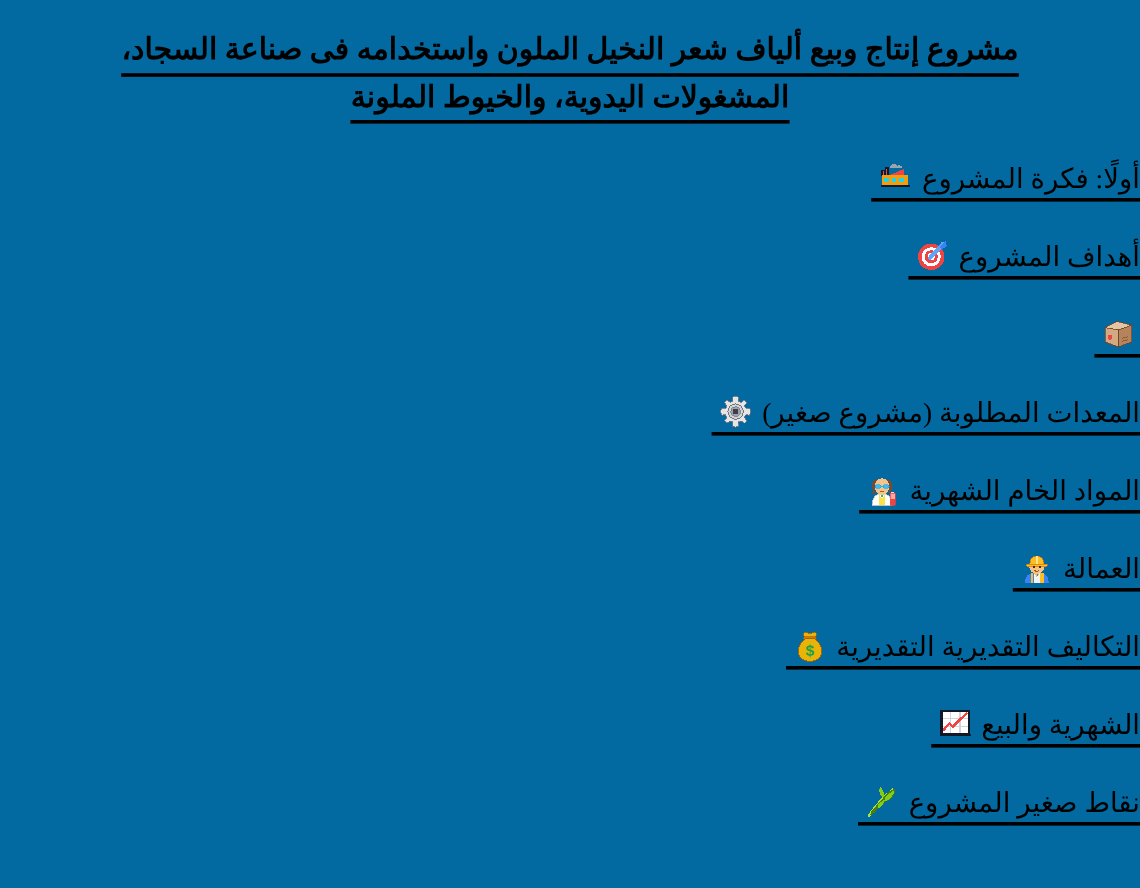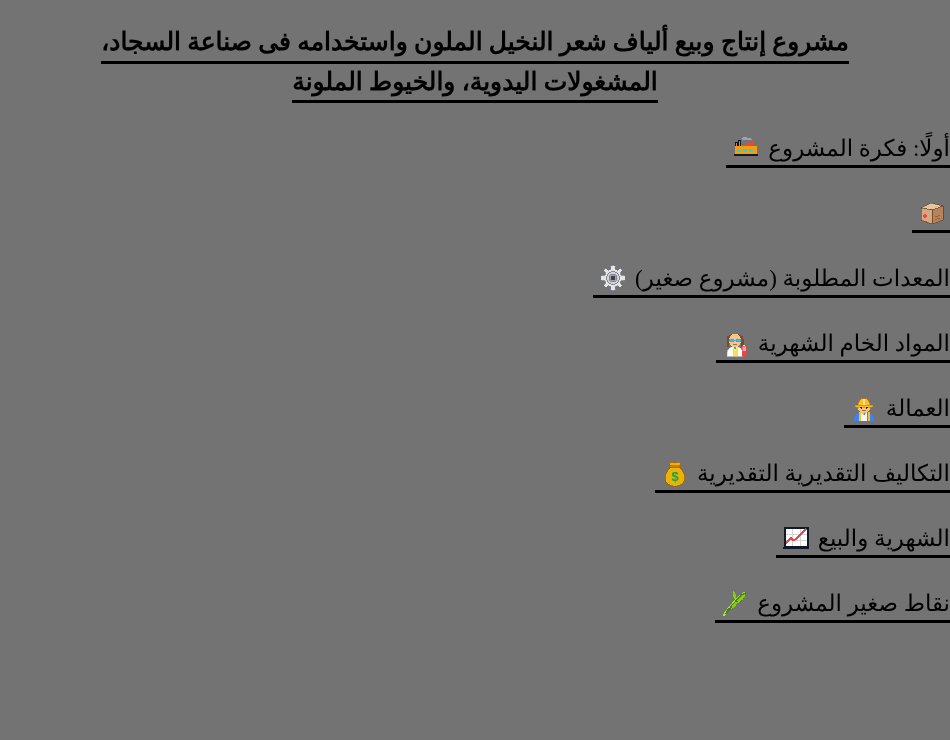--- a/index.html
+++ b/index.html
@@ -14,21 +14,21 @@
     overflow: hidden;
     font-family: "Liberation Serif", "DejaVu Serif", serif;
     color: #000000;
     direction: rtl;
   }
 
   .page {
     position: relative;
     width: 950px;
     height: 740px;
-    background: #737373;
+    background: #0369a1;
     box-sizing: border-box;
   }
 
   
   .doc-title {
     position: absolute;
     top: 24px;
     right: 0;
     left: 0;
     text-align: center;
@@ -125,20 +125,36 @@
             <rect x="4" y="13" width="22" height="8" fill="#f59e0b"></rect>
             <rect x="6" y="15.5" width="4" height="3" fill="#22d3ee"></rect>
             <rect x="12" y="15.5" width="4" height="3" fill="#22d3ee"></rect>
             <rect x="18" y="15.5" width="4" height="3" fill="#22d3ee"></rect>
             <rect x="3" y="21" width="24" height="2" fill="#111827"></rect>
           </svg>
         </span>
       </span>
     </li>
 
+    <li class="section-item">
+      <span class="section-inner">
+        <span class="section-label">أهداف المشروع</span>
+        <span class="section-icon">
+          <svg viewBox="0 0 30 30" xmlns="http://www.w3.org/2000/svg">
+            <circle cx="14" cy="16" r="11" fill="#ef4444"></circle>
+            <circle cx="14" cy="16" r="8" fill="#ffffff"></circle>
+            <circle cx="14" cy="16" r="5.5" fill="#ef4444"></circle>
+            <circle cx="14" cy="16" r="3" fill="#ffffff"></circle>
+            <circle cx="14" cy="16" r="1.6" fill="#ef4444"></circle>
+            <path d="M13 17 L24 5" stroke="#60a5fa" stroke-width="3.4" stroke-linecap="round"></path>
+            <path d="M21 8 L26 3 L27 7 L23 10 Z" fill="#3b82f6"></path>
+          </svg>
+        </span>
+      </span>
+    </li>
 
     <li class="section-item">
       <span class="section-inner">
         <span class="section-icon">
           <svg viewBox="0 0 30 30" xmlns="http://www.w3.org/2000/svg">
             <path d="M4 10 L14 5 L26 8 L26 22 L14 26 L4 22 Z" fill="#c89a74" stroke="#6b4423" stroke-width="0.7"></path>
             <path d="M4 10 L14 5 L26 8 L15 12 Z" fill="#e3c4a5" stroke="#6b4423" stroke-width="0.6"></path>
             <path d="M15 12 L26 8 L26 22 L15 26 Z" fill="#b5835c" stroke="#6b4423" stroke-width="0.6"></path>
             <path d="M4 10 L15 12 L15 26 L4 22 Z" fill="#d3a981" stroke="#6b4423" stroke-width="0.6"></path>
             <ellipse cx="8" cy="18" rx="1.8" ry="2.3" fill="#ef4444"></ellipse>

